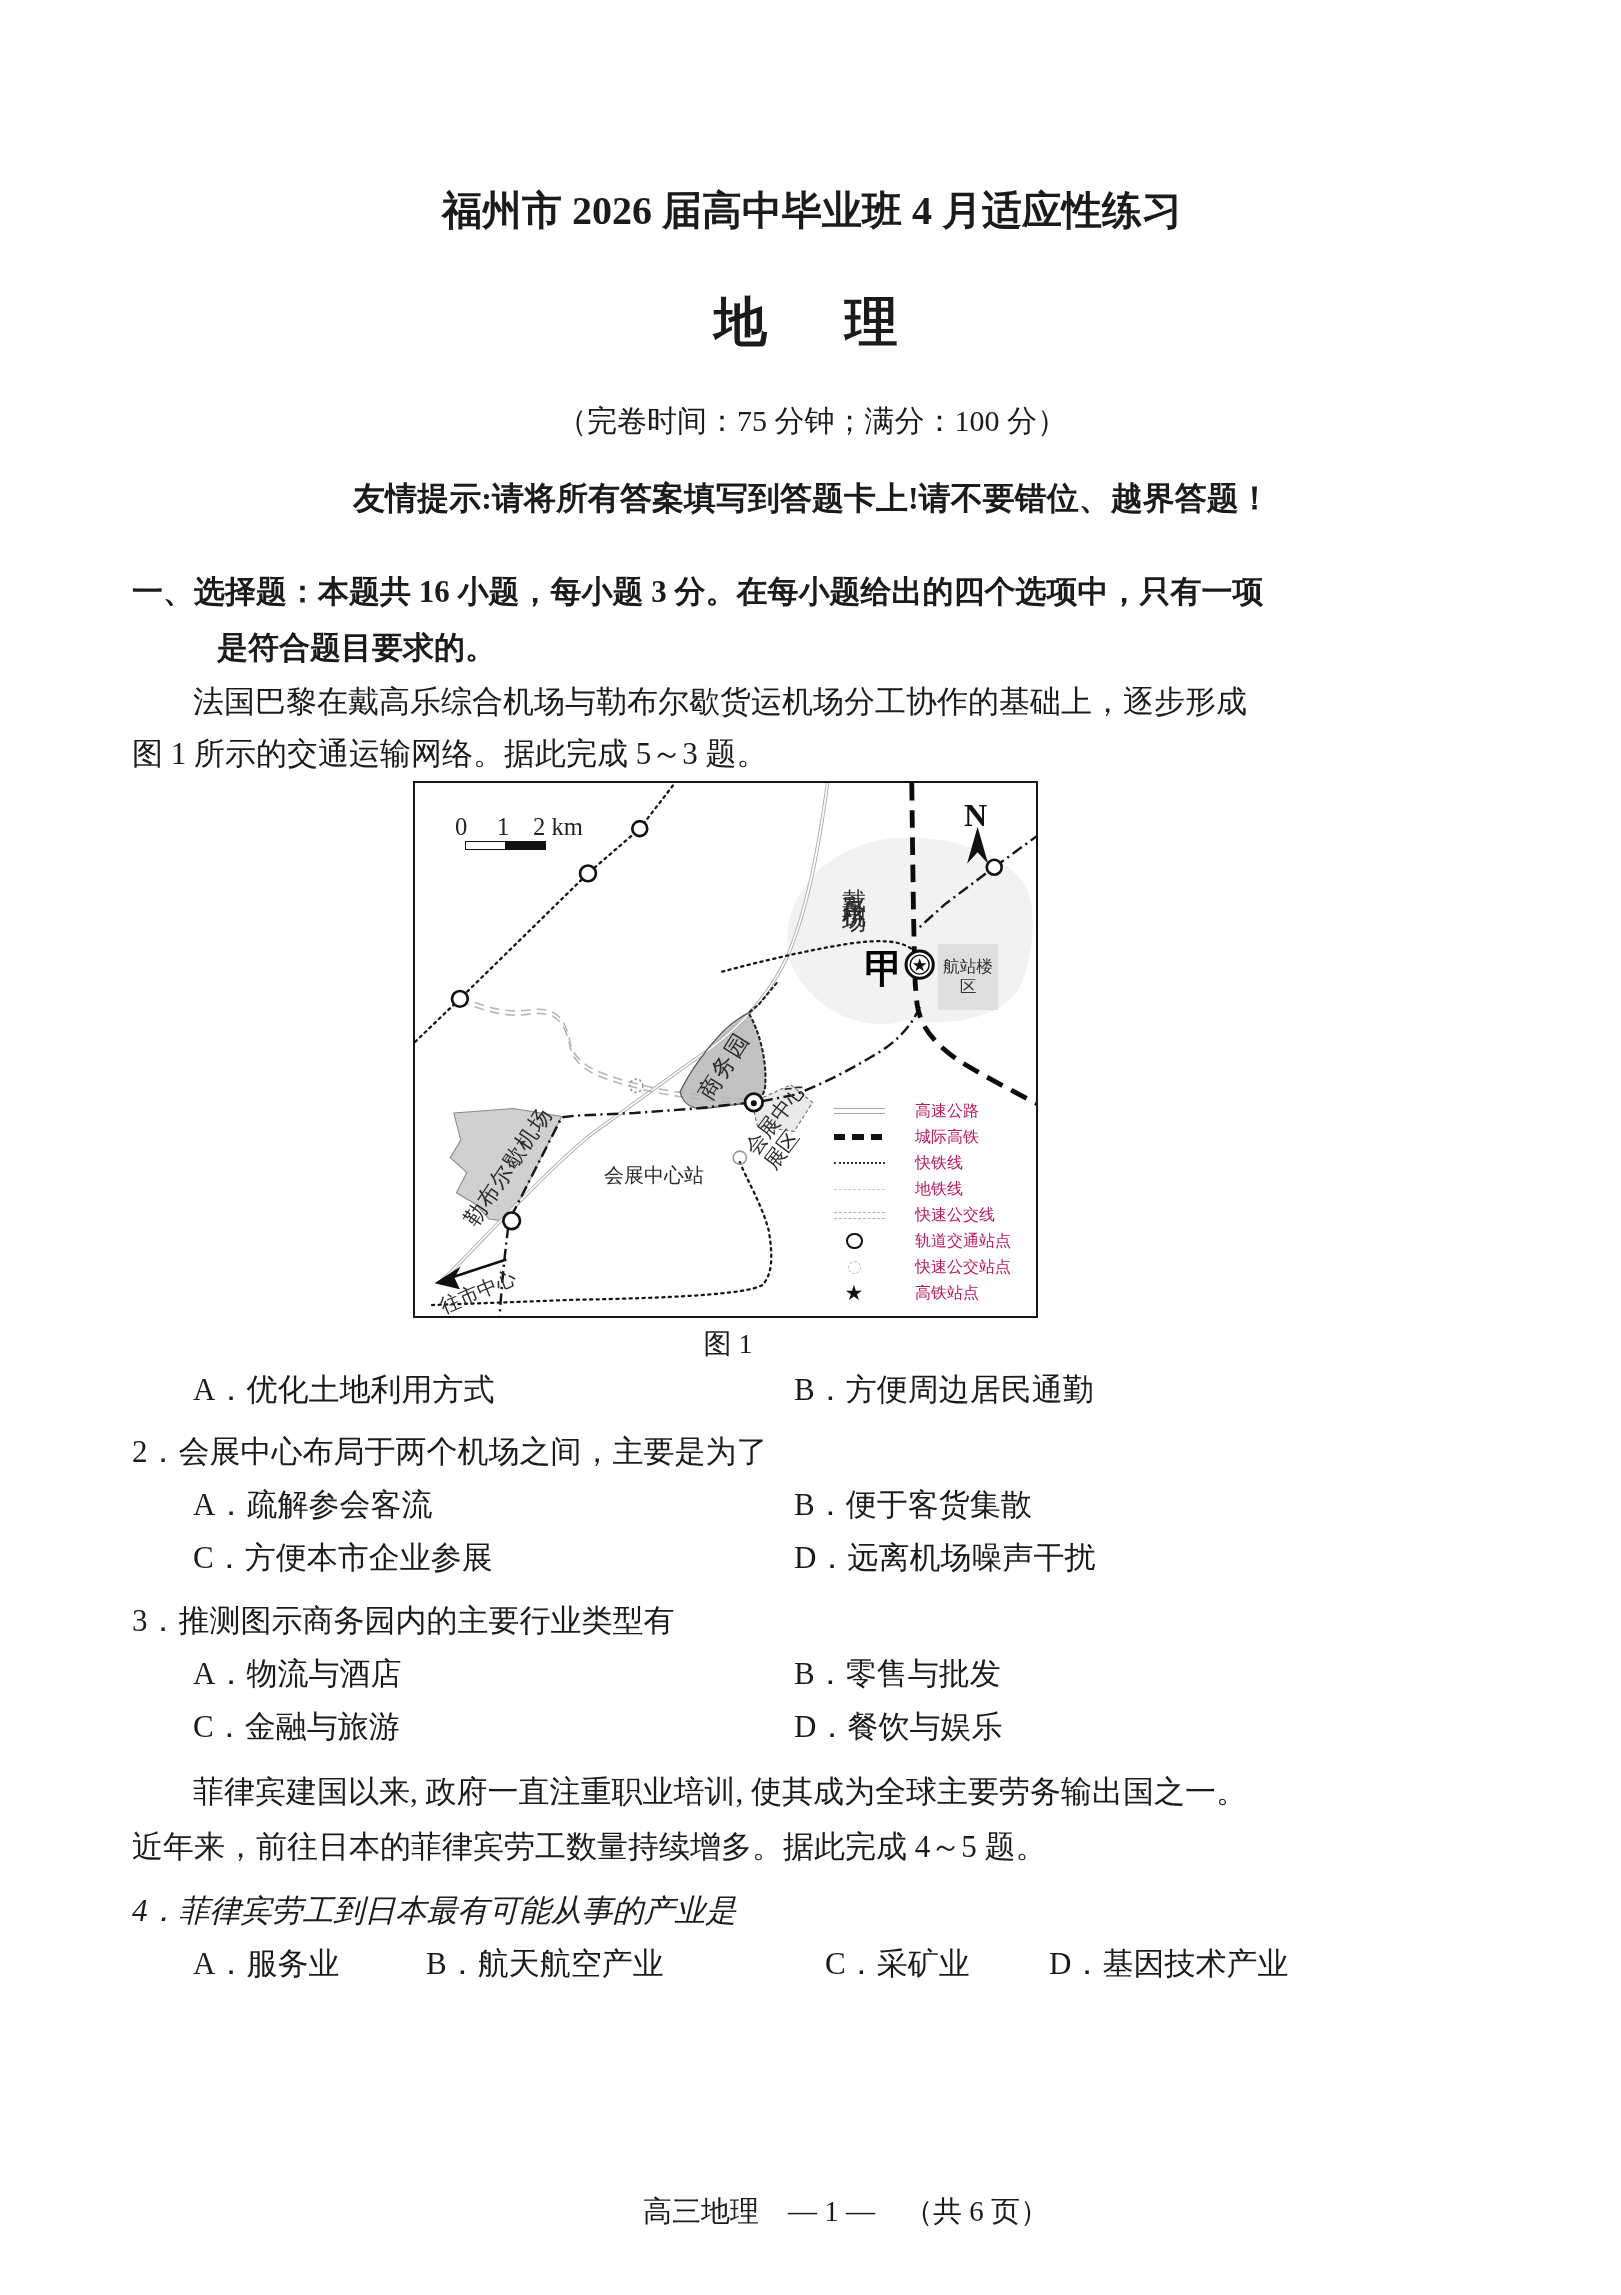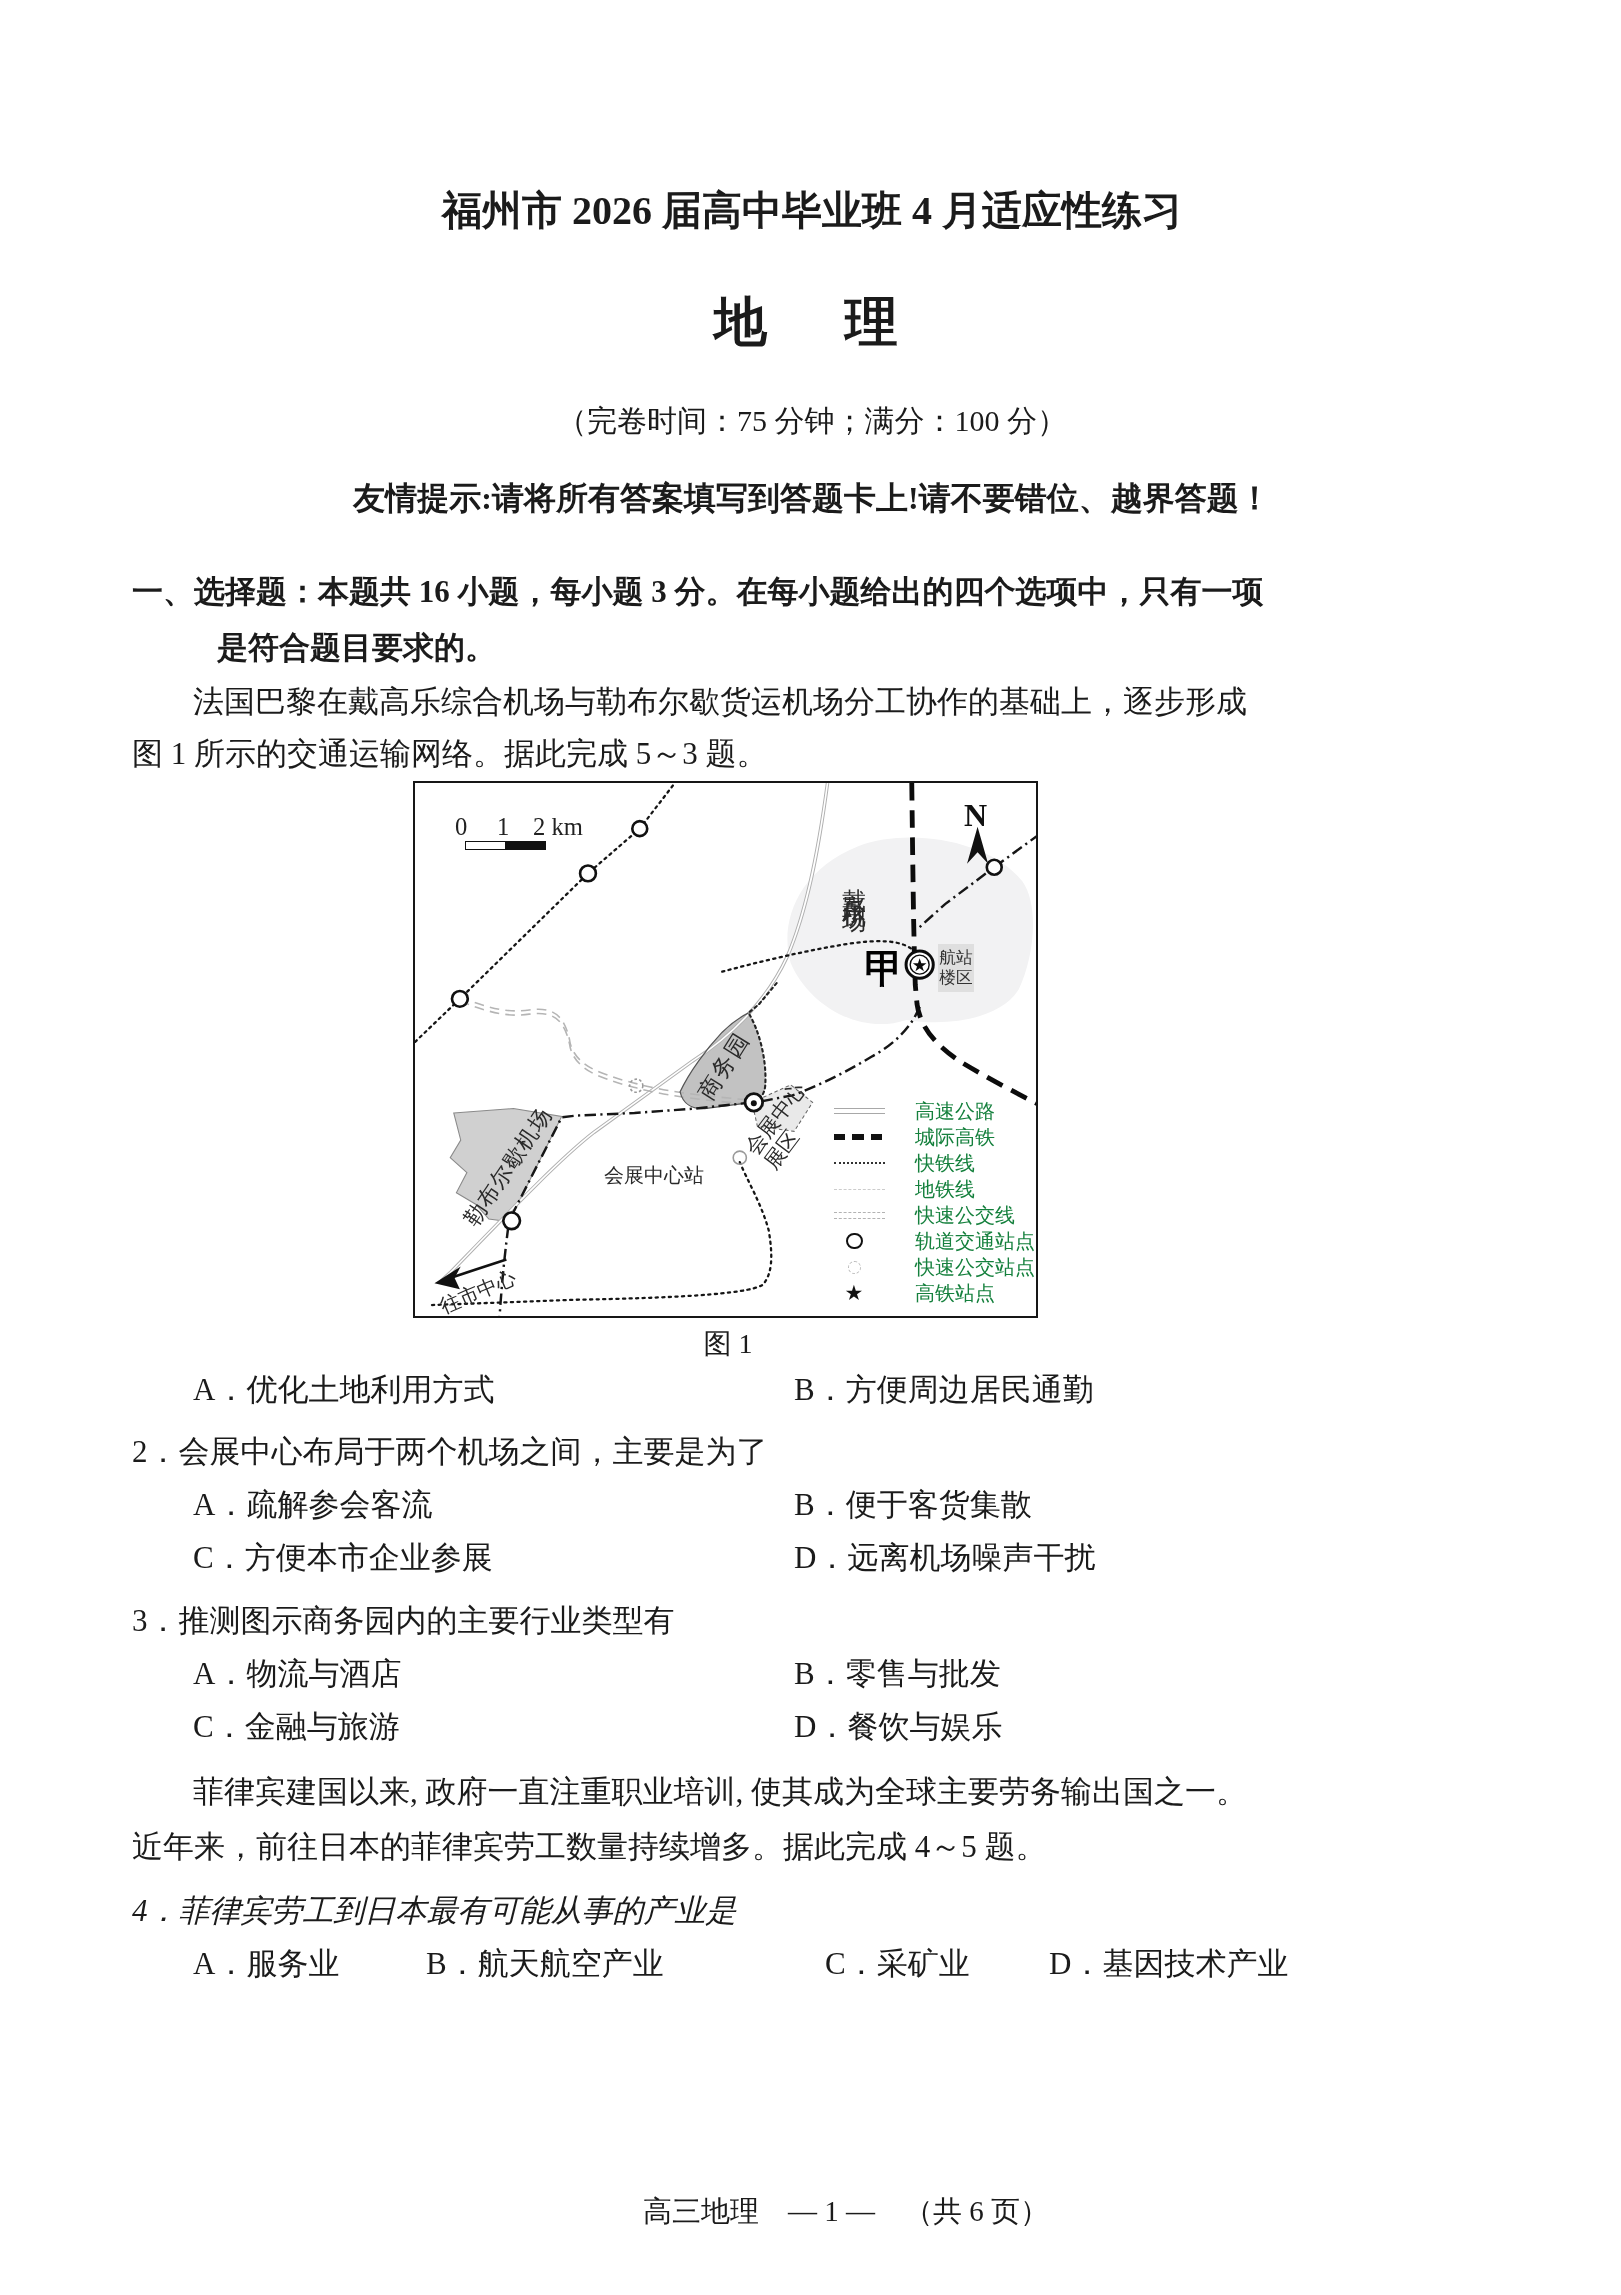--- a/index.html
+++ b/index.html
@@ -35,37 +35,37 @@
   .scale-num { position:absolute; font-size:24.6px; color:#222; }
   .scalebar  { position:absolute; left:50px; top:58px; width:81px; height:8.8px; border:1.4px solid #111; display:flex; }
   .scalebar .half1 { width:50%; background:#fff; border-right:1.4px solid #111; }
   .scalebar .half2 { width:50%; background:#111; }
 
   .north-label { position:absolute; left:549px; top:14px; font-size:32px; color:#111; font-weight:bold; }
 
   .lbl-cdg { left:423px; top:86px; writing-mode:vertical-rl; font-size:24px; letter-spacing:5.3px; white-space:normal; }
   .lbl-jia { left:469px; top:186px; font-size:39px; font-weight:bold; transform:translate(-50%,-50%); color:#000; }
   .lbl-terminal {
-    position:absolute; left:523px; top:161px; width:36px; background:#d9d9d9cc;
-    font-size:16.7px; line-height:1.2; text-align:center; padding:4px 0; white-space:normal; color:#333;
+    position:absolute; left:523px; top:161px; width:60px; background:#d9d9d9cc;
+    font-size:16.7px; line-height:1.2; text-align:center; padding:13px 0; white-space:normal; color:#333;
   }
   .lbl-park { left:309px; top:283px; transform:translate(-50%,-50%) rotate(-58deg); font-size:23px; letter-spacing:1.8px; }
   .lbl-expo-station { left:189px; top:379px; font-size:20px; }
   .lbl-expo-area {
     position:absolute; left:372px; top:340px; width:91px;
     transform:translate(-50%,-50%) rotate(-53deg);
     font-size:21px; line-height:1.15; white-space:normal; text-align:left; color:#2a2a2a;
   }
   .lbl-lbg { left:93px; top:384px; transform:translate(-50%,-50%) rotate(-56deg); font-size:22px; letter-spacing:0.9px; }
   .lbl-tocity { left:63px; top:509px; transform:translate(-50%,-50%) rotate(-23deg); font-size:20px; }
 
   .legend { position:absolute; left:419px; top:315px; width:204px; }
   .legend-row { height:26px; display:flex; align-items:center; }
   .legend-sym { width:81px; display:flex; align-items:center; }
-  .legend-txt { font-size:20px; color:#15803d; white-space:nowrap; }
+  .legend-txt { font-size:16px; color:#be185d; white-space:nowrap; }
   .sym-line { width:51px; }
   .sym-highway  { height:5.3px; border-top:1.2px solid #a8a8a8; border-bottom:1.2px solid #a8a8a8; }
   .sym-hsr      { height:5.3px; background:repeating-linear-gradient(90deg,#111 0 11.4px,transparent 11.4px 18.4px); }
   .sym-express  { border-top:2.6px dotted #333; }
   .sym-metro    { border-top:1.8px dashed #cccccc; }
   .sym-brt      { height:7px; border-top:1.6px dashed #b3b3b3; border-bottom:1.6px dashed #b3b3b3; }
   .sym-railsta  { width:16.7px; height:16.7px; border:2.6px solid #111; border-radius:50%; margin-left:12.3px; }
   .sym-brtsta   { width:13px; height:13px; border:1.4px dashed #b9b9b9; border-radius:50%; margin-left:14px; }
   .sym-star     { font-size:21px; color:#111; margin-left:10.5px; font-family:"DejaVu Sans",sans-serif; }
 

